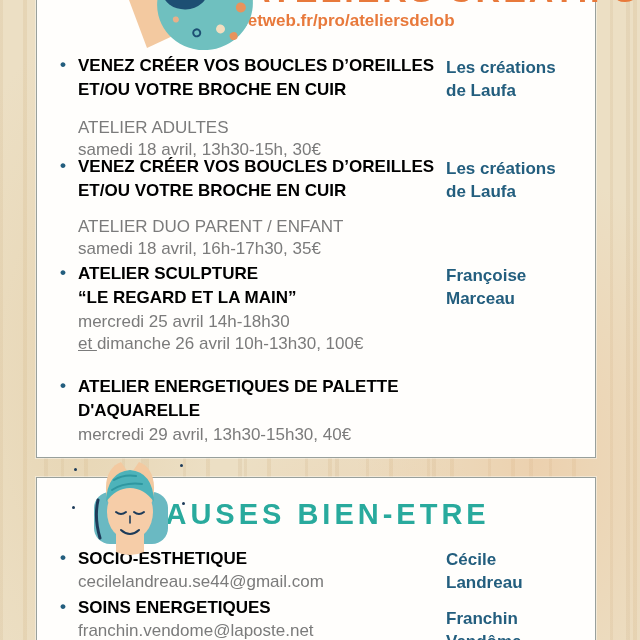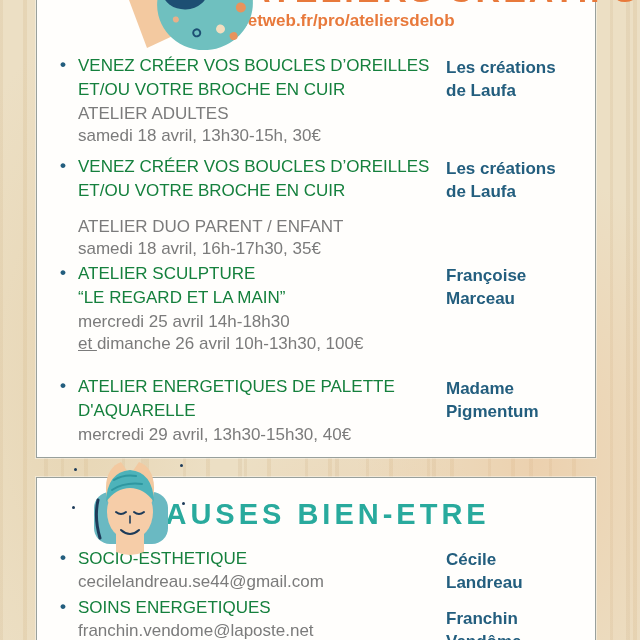--- a/index.html
+++ b/index.html
@@ -31,21 +31,21 @@
   }
   #pauses-title{
     position:absolute;left:37px;top:498px;width:560px;text-align:center;
     color:#29aa9d;font-weight:800;font-size:29px;letter-spacing:4px;white-space:nowrap;
   }
   .row{position:absolute;left:60px;width:537px;}
   .bullet{
     position:absolute;left:0;top:1px;color:#235e7e;font-size:17px;font-weight:700;
   }
   .col-main{margin-left:18px;}
-  .t{color:#15803d;font-weight:400;font-size:17px;line-height:24px;}
+  .t{color:#000000;font-weight:700;font-size:17px;line-height:24px;}
   .g{color:#7b7b7b;font-size:17px;line-height:22px;font-weight:400;}
   .u{text-decoration:underline;}
   .col-presenter{
     position:absolute;left:386px;top:2px;color:#235e7e;font-weight:700;
     font-size:17px;line-height:23px;
   }
   .icon-wrap{position:absolute;z-index:3;}
   #palette-icon-wrap{left:113px;top:-22px;width:140px;height:72px;}
   #massage-icon-wrap{left:74px;top:456px;width:108px;height:106px;}
   .dot{position:absolute;width:3px;height:3px;border-radius:50%;background:#1d3b59;z-index:4;}
@@ -73,21 +73,21 @@
 
 <div class="big-title" id="ateliers-title">ATELIERS CREATIFS</div>
 
 <a class="" id="billetweb-url" href="#">www.billetweb.fr/pro/ateliersdelob</a>
 
 <div class="row" style="top:54px">
   <span class="bullet">•</span>
   <div class="col-main">
     <div class="t">VENEZ CRÉER VOS BOUCLES D’OREILLES</div>
     <div class="t">ET/OU VOTRE BROCHE EN CUIR</div>
-    <div class="g" style="margin-top:1px">ATELIER ADULTES</div>
+    <div class="g" style="margin-top:15px">ATELIER ADULTES</div>
     <div class="g">samedi 18 avril, 13h30-15h, 30€</div>
   </div>
   <div class="col-presenter">
     <div>Les créations</div>
     <div>de Laufa</div>
   </div>
 </div>
 
 <div class="row" style="top:155px">
   <span class="bullet">•</span>
@@ -116,24 +116,20 @@
     <div>Marceau</div>
   </div>
 </div>
 
 <div class="row" style="top:375px">
   <span class="bullet">•</span>
   <div class="col-main">
     <div class="t">ATELIER ENERGETIQUES DE PALETTE</div>
     <div class="t">D'AQUARELLE</div>
     <div class="g" style="margin-top:1px">mercredi 29 avril, 13h30-15h30, 40€</div>
-  </div>
-  <div class="col-presenter">
-    <div>Madame</div>
-    <div>Pigmentum</div>
   </div>
 </div>
 
 <div class="card" id="card-pauses"></div>
 
 <div class="icon-wrap" id="massage-icon-wrap">
   <svg width="108" height="106" viewBox="0 0 108 106">
     <rect x="20" y="36" width="74" height="52" rx="16" fill="#6ab9c2"></rect>
     <path d="M24,44 Q20,62 26,82" fill="none" stroke="#1d3b59" stroke-width="3" stroke-linecap="round"></path>
     <path d="M34,46 C28,24 36,10 47,6 L58,22 L46,56 Z" fill="#f3c9a0"></path>

